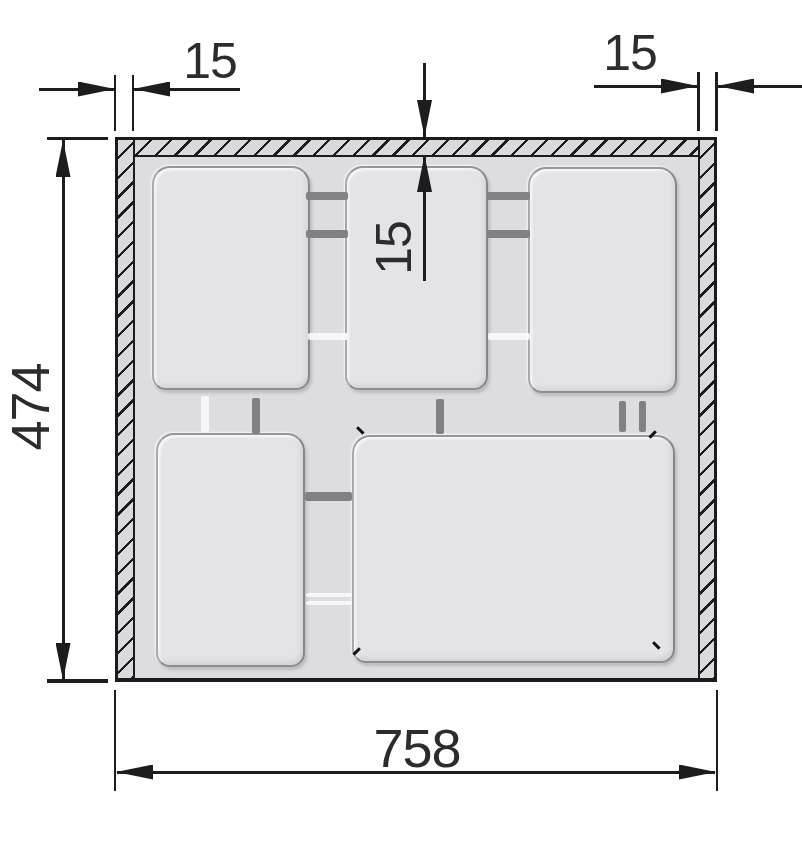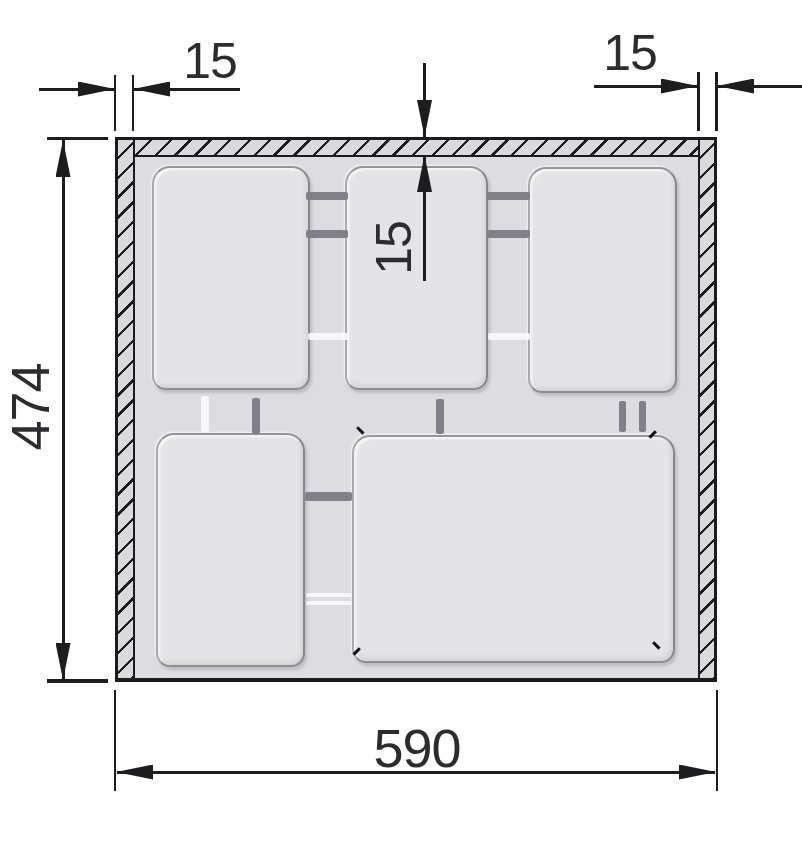--- a/index.html
+++ b/index.html
@@ -120,15 +120,15 @@
   <div class="ln vline" style="left:61.5px;top:140px;height:540px;"></div>
   <div class="arr arr-u" style="left:55.5px;top:140px;"></div>
   <div class="arr arr-d" style="left:55.5px;top:643px;"></div>
   <div class="dimtext dimtext-big rot" style="left:-40px;top:377px;width:140px;height:60px;transform:rotate(-90deg);">474</div>
 
   <div class="ln ext-v" style="left:113.5px;top:690px;height:101px;"></div>
   <div class="ln ext-v" style="left:715.5px;top:690px;height:101px;"></div>
   <div class="ln dline" style="left:117px;top:770.5px;width:598px;"></div>
   <div class="arr arr-l" style="left:116px;top:764.5px;"></div>
   <div class="arr arr-r" style="left:679px;top:764.5px;"></div>
-  <div class="dimtext dimtext-big" style="left:337px;top:721px;width:160px;">590</div>
+  <div class="dimtext dimtext-big" style="left:337px;top:721px;width:160px;">758</div>
 
 </div>
 
 </body></html>

